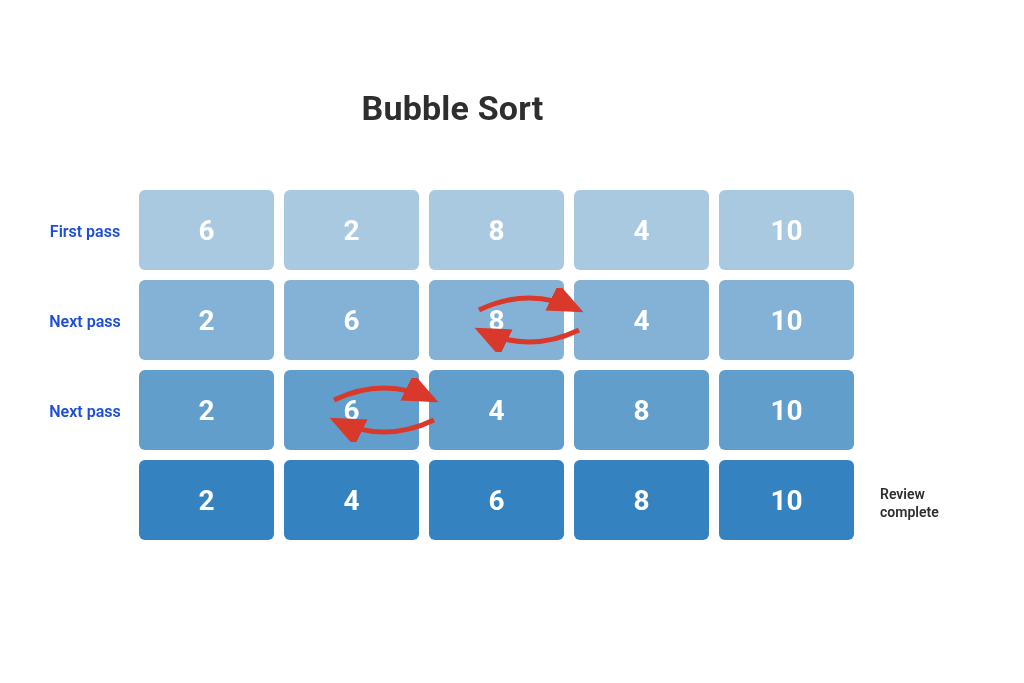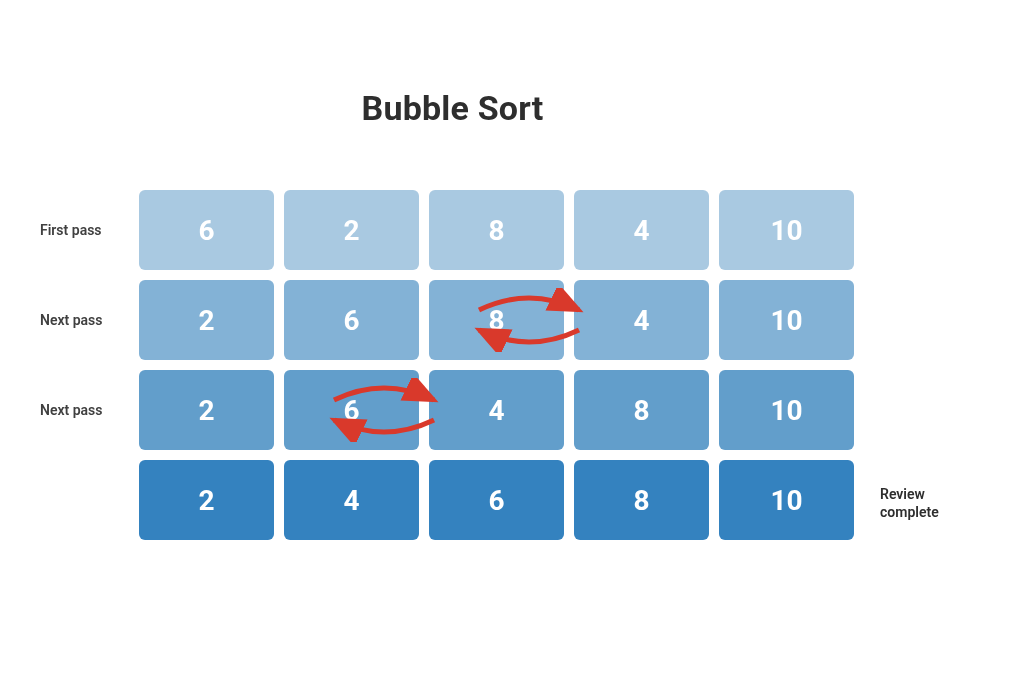--- a/index.html
+++ b/index.html
@@ -45,24 +45,24 @@
     border-radius: 6px;
     display: flex;
     align-items: center;
     justify-content: center;
     font-size: 28px;
     font-weight: 700;
     color: #ffffff;
   }
   .left-label {
     position: absolute;
-    text-align: left;
-    font-size: 14px;
+    text-align: center;
+    font-size: 16px;
     font-weight: 600;
-    color: #404040;
+    color: #1d4ed8;
   }
   .right-label {
     position: absolute;
     font-size: 14px;
     font-weight: 600;
     color: #2e2e2e;
     line-height: 1.3;
   }
   .swap-overlay {
     position: absolute;

